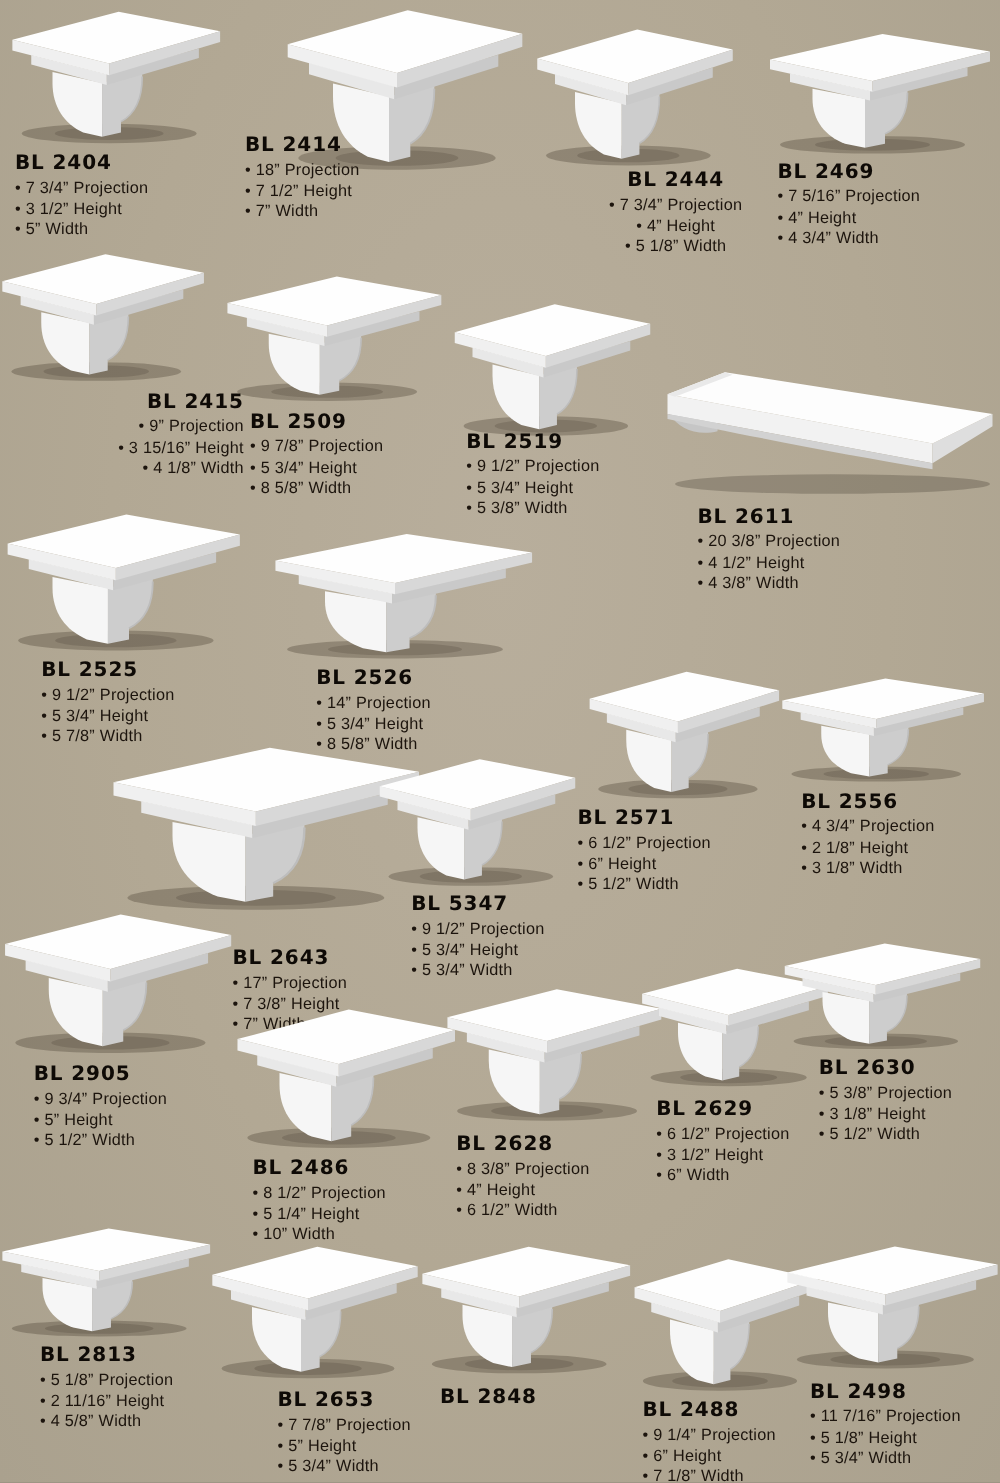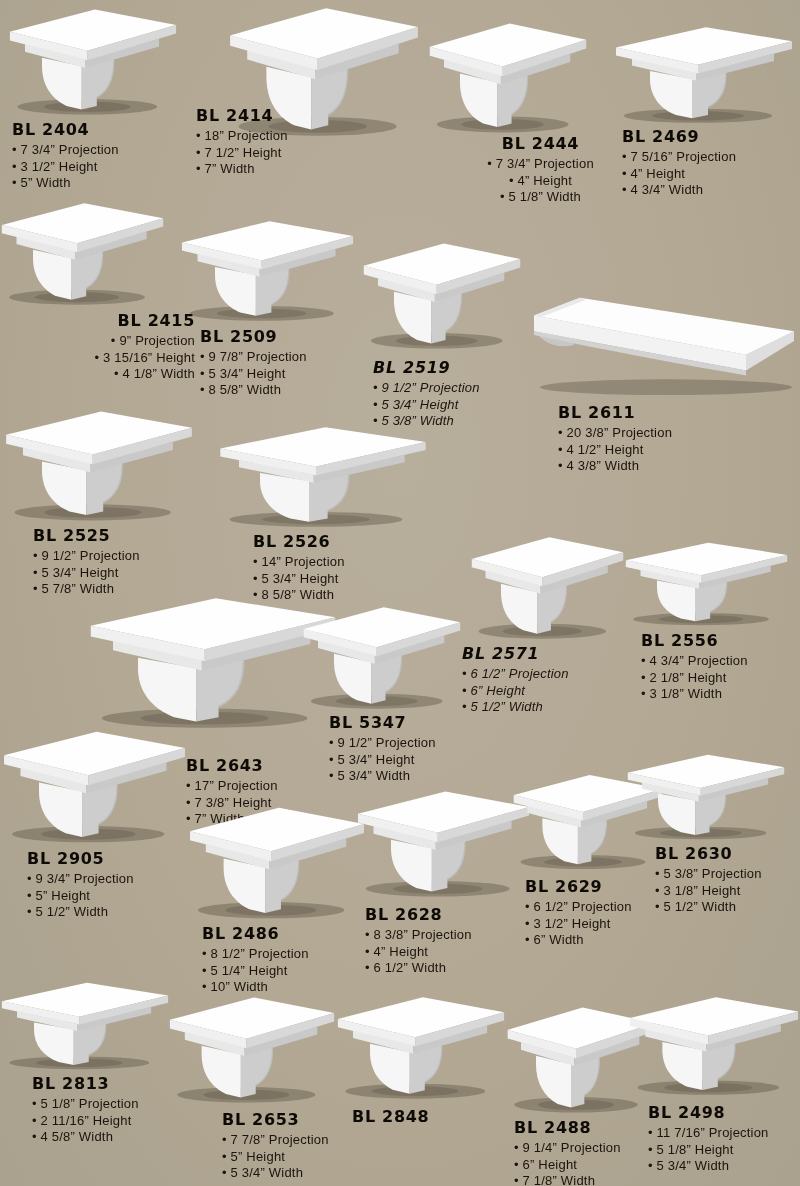--- a/index.html
+++ b/index.html
@@ -175,21 +175,21 @@
           <path d="M36,60 L78,70 L78,120 L62,116 C46,108 36,92 36,70 Z" fill="#f6f6f6"></path>
           <path d="M78,70 L112,60 L112,64 C112,88 104,100 94,106 L94,116 L78,120 Z" fill="#cdcdcd"></path>
           <path d="M94,106 C104,100 112,88 112,64" fill="none" stroke="#bdbdbd" stroke-width="1.4"></path>
           <polygon points="18,44 82,62 82,72 18,53" fill="#e8e8e8"></polygon>
           <polygon points="82,62 160,38 160,47 82,72" fill="#c9c9c9"></polygon>
           <polygon points="2,30 92,4 178,22 84,52" fill="#fefefe"></polygon>
           <polygon points="2,30 84,52 84,63 2,40" fill="#f0f0f0"></polygon>
           <polygon points="84,52 178,22 178,32 84,63" fill="#d8d8d8"></polygon>
         </svg>
       </div>
-      <div class="product-label" style="left: 373px; top: 358px; font-style: italic;">
+      <div class="product-label" style="left: 373px; top: 343px;">
         <h3 class="code">BL 2519</h3>
         <ul class="specs">
           <li class="spec">9 1/2” Projection</li>
           <li class="spec">5 3/4” Height</li>
           <li class="spec">5 3/8” Width</li>
         </ul>
       </div>
     </div>
     <div>
       <div class="product-image" style="left: 528px; top: 282px; width: 270px; height: 118px;">
@@ -268,21 +268,21 @@
           <path d="M36,60 L78,70 L78,120 L62,116 C46,108 36,92 36,70 Z" fill="#f6f6f6"></path>
           <path d="M78,70 L112,60 L112,64 C112,88 104,100 94,106 L94,116 L78,120 Z" fill="#cdcdcd"></path>
           <path d="M94,106 C104,100 112,88 112,64" fill="none" stroke="#bdbdbd" stroke-width="1.4"></path>
           <polygon points="18,44 82,62 82,72 18,53" fill="#e8e8e8"></polygon>
           <polygon points="82,62 160,38 160,47 82,72" fill="#c9c9c9"></polygon>
           <polygon points="2,30 92,4 178,22 84,52" fill="#fefefe"></polygon>
           <polygon points="2,30 84,52 84,63 2,40" fill="#f0f0f0"></polygon>
           <polygon points="84,52 178,22 178,32 84,63" fill="#d8d8d8"></polygon>
         </svg>
       </div>
-      <div class="product-label" style="left: 462px; top: 644px; font-style: italic;">
+      <div class="product-label" style="left: 462px; top: 644px;">
         <h3 class="code">BL 2571</h3>
         <ul class="specs">
           <li class="spec">6 1/2” Projection</li>
           <li class="spec">6” Height</li>
           <li class="spec">5 1/2” Width</li>
         </ul>
       </div>
     </div>
     <div>
       <div class="product-image" style="left: 624px; top: 540px; width: 165px; height: 88px;">

